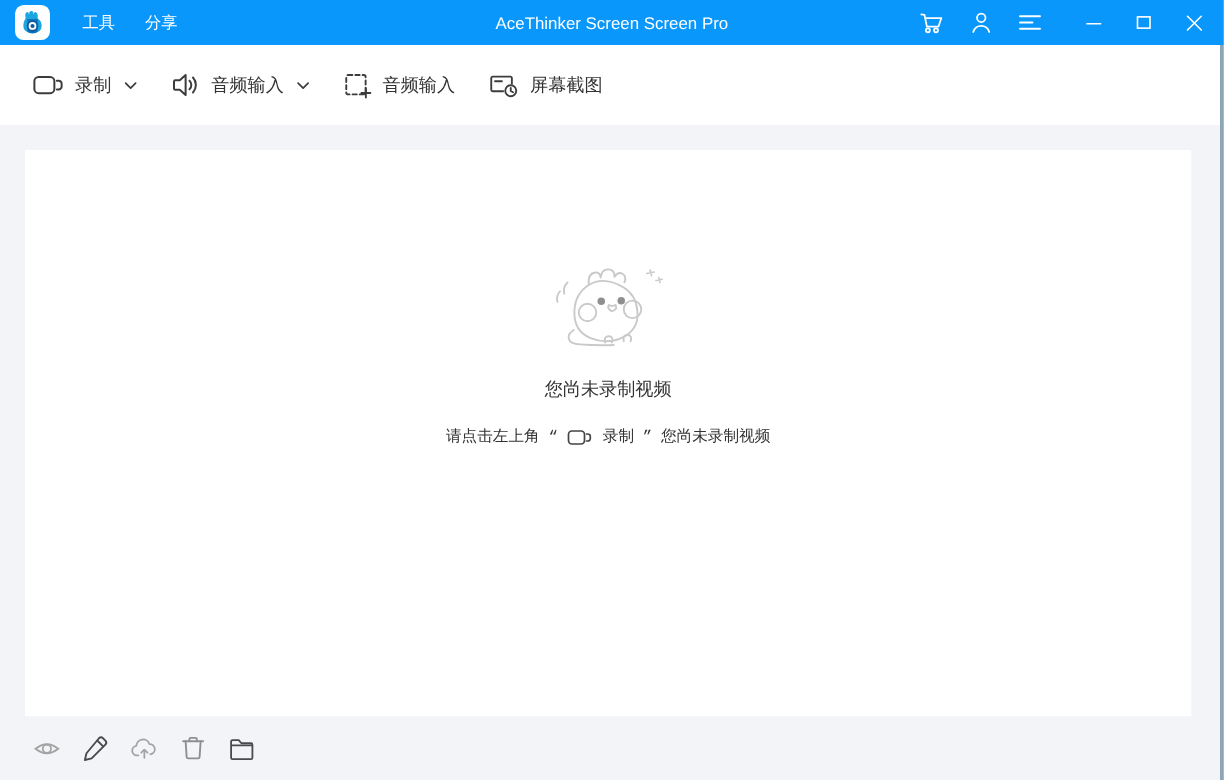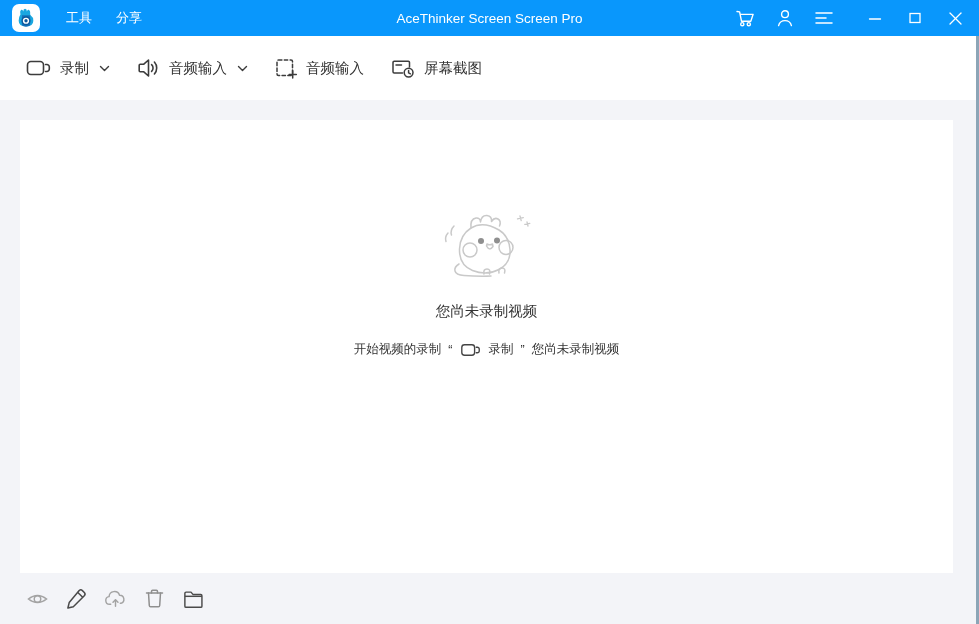--- a/index.html
+++ b/index.html
@@ -43,21 +43,21 @@
     display:flex; align-items:center; gap:8px; color:#333;
     font-size:14.5px; cursor:default;
   }
   .tool-btn svg { display:block; color:#3c3c3c; }
   .chevron { color:#666; margin-left:2px; }
 
   
   .panel {
     position:absolute; left:20px; top:120px; width:933px; height:453px;
     background:#ffffff;
-    display:flex; flex-direction:column; align-items:center;
+    display:flex; flex-direction:column; align-items:center;font-family:Liberation Mono, monospace;
   }
   .mascot { margin-top:82px; }
   .empty-title { margin-top:14px; font-size:14.5px; color:#333; }
   .empty-hint {
     margin-top:20px; font-size:12.5px; color:#333;
     display:flex; align-items:center; gap:7px;
   }
   .empty-hint svg { display:block; color:#444; }
 
   
@@ -221,21 +221,21 @@
 
     <path d="M49.5 44 q3 5.5 6.5 0.5 l-0.5 -2.5 q-3 1.5 -5.5 0 z"></path>
 
     <circle cx="33" cy="48" r="7"></circle>
     <circle cx="69" cy="45.5" r="7"></circle>
   </svg>
 
   <div class="empty-title">您尚未录制视频</div>
 
   <div class="empty-hint">
-    <span>开始视频的录制</span>
+    <span>请点击左上角</span>
     <span>“</span>
     <span>
       <svg width="22" height="16" viewBox="0 0 26 20" fill="none" stroke="currentColor" stroke-width="1.7" stroke-linecap="round" stroke-linejoin="round">
         <rect x="1.5" y="3.5" width="16" height="13" rx="3.4"></rect>
         <path d="M19.5 6.5 h1.4 a2.4 2.4 0 0 1 2.4 2.4 v2.2 a2.4 2.4 0 0 1 -2.4 2.4 h-1.4"></path>
       </svg>
     </span>
     <span>录制</span>
     <span>”</span>
     <span>您尚未录制视频</span>

